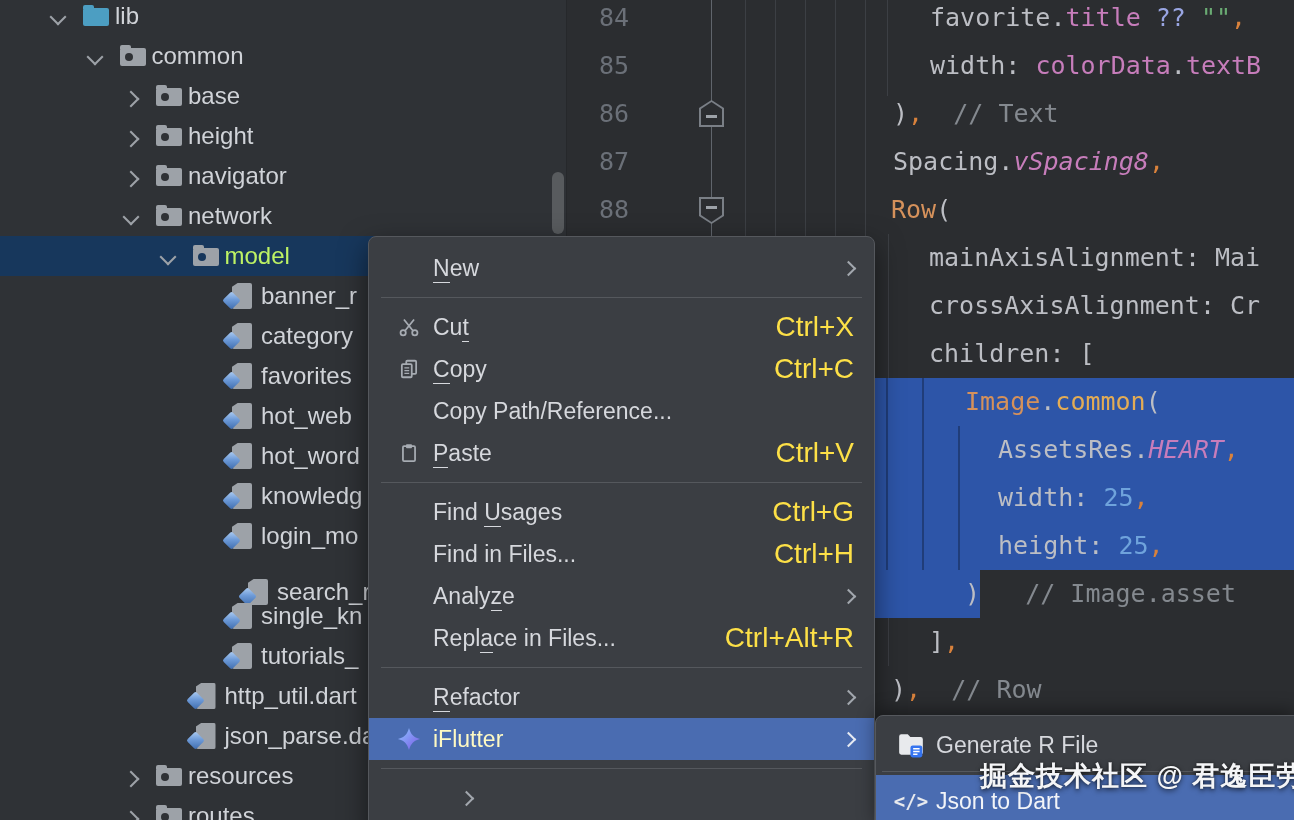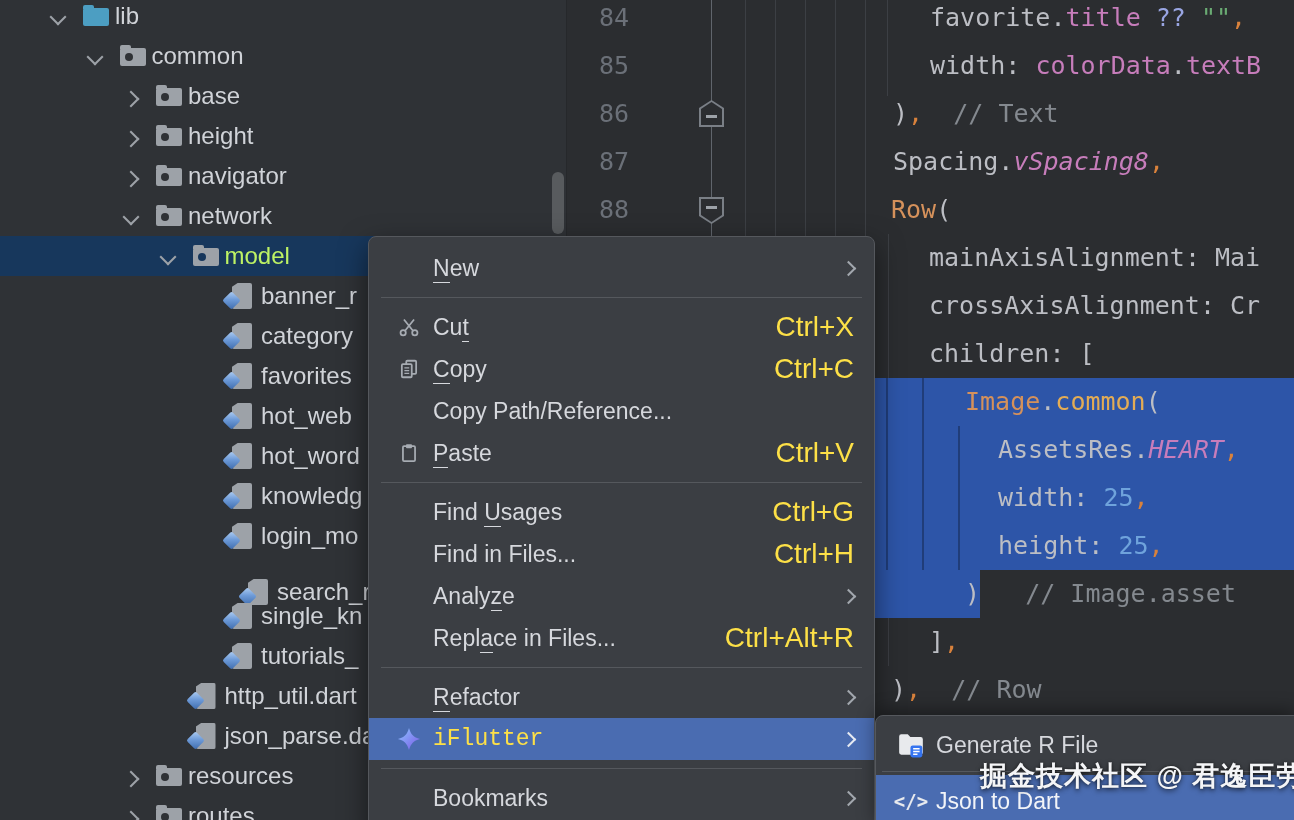--- a/index.html
+++ b/index.html
@@ -46,21 +46,21 @@
   .cline{position:absolute;height:48px;line-height:48px;white-space:pre;
     font-family:"DejaVu Sans Mono",monospace;font-size:25px;}
   .tk-id{color:#BCBEC4;} .tk-prop{color:#C77DBB;} .tk-prop-i{color:#C77DBB;font-style:italic;}
   .tk-str{color:#6AAB73;} .tk-num{color:#6FA3DC;} .tk-comma{color:#D9823C;}
   .tk-cmt{color:#84898F;} .tk-cls{color:#D5915B;} .tk-fn{color:#E3AC55;} .tk-op{color:#99A5E2;}
 
   
   #menu{position:absolute;left:368px;top:236px;width:507px;height:600px;background:#3B3E43;
     border:1px solid #55585D;border-radius:8px;box-shadow:0 10px 28px rgba(0,0,0,.5);padding-top:10px;box-sizing:border-box;}
   .mi{display:flex;align-items:center;height:42px;padding:0 20px 0 26px;font-size:23px;color:#D6D8DD;}
-  .mi.sel{background:#4A6CB1;color:#fde047;font-family:Liberation Mono, monospace;}
+  .mi.sel{background:#4A6CB1;color:#fef9c3;}
   .mi .ic{width:28px;margin-right:10px;display:flex;justify-content:center;align-items:center;flex:none;}
   .mi .lbl{flex:1;white-space:nowrap;}
   .mi .sc{margin-left:28px;color:#fde047;font-size:28px;white-space:nowrap;}
   .mi .arr{margin-left:28px;width:9px;height:9px;border-right:2.5px solid #A2A7AE;border-top:2.5px solid #A2A7AE;
     transform:rotate(45deg);flex:none;}
   .mi.sel .arr{border-color:#E6EAF2;}
   .msep{height:1px;background:#55585D;margin:8px 12px;}
   .u{border-bottom:1.5px solid currentColor;padding-bottom:1px;}
 
   
@@ -369,21 +369,20 @@
             </defs>
             <path d="M10 0.8 C11.6 6.3 13.7 8.4 19.2 10 C13.7 11.6 11.6 13.7 10 19.2 C8.4 13.7 6.3 11.6 0.8 10 C6.3 8.4 8.4 6.3 10 0.8 Z" fill="url(#ig)"></path>
           </svg>
         </span>
         <span class="lbl">iFlutter</span>
         <span class="arr"></span>
       </div>
       <div class="msep"></div>
       <div class="mi">
         <span class="ic"></span>
-        <span class="lbl">Bookmarks</span>
         <span class="arr"></span>
       </div>
     </div>
 
   <div id="submenu">
       <div class="smi">
         <span class="ic">
           <svg width="28" height="26" viewBox="0 0 26 24">
             <path d="M2 4 a2 2 0 0 1 2-2 h6 l2.4 2.6 H22 a2 2 0 0 1 2 2 V19 a2 2 0 0 1-2 2 H4 a2 2 0 0 1-2-2 Z" fill="#E8EAED"></path>
             <rect x="12.5" y="12.5" width="11" height="11" rx="2" fill="#3574F0"></rect>

